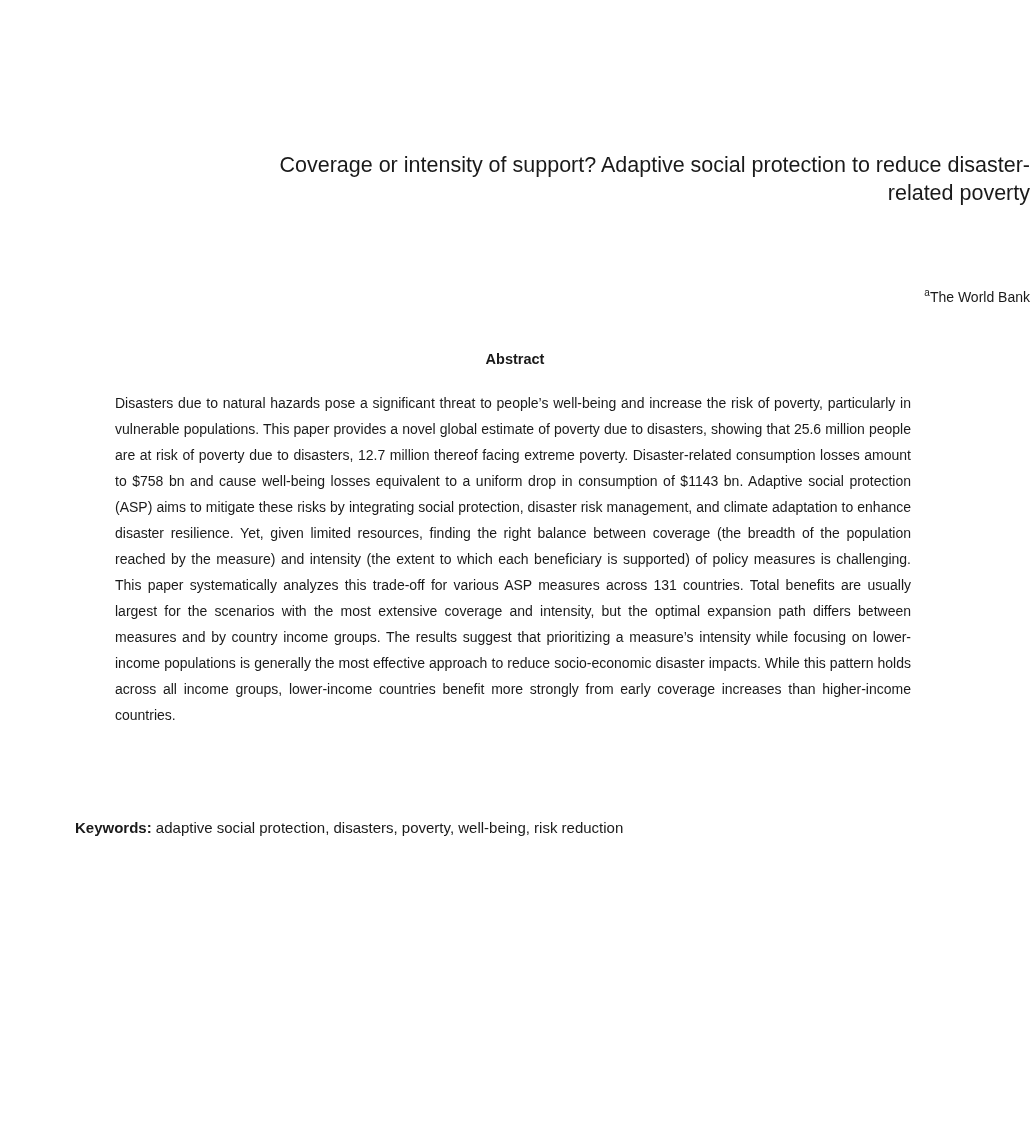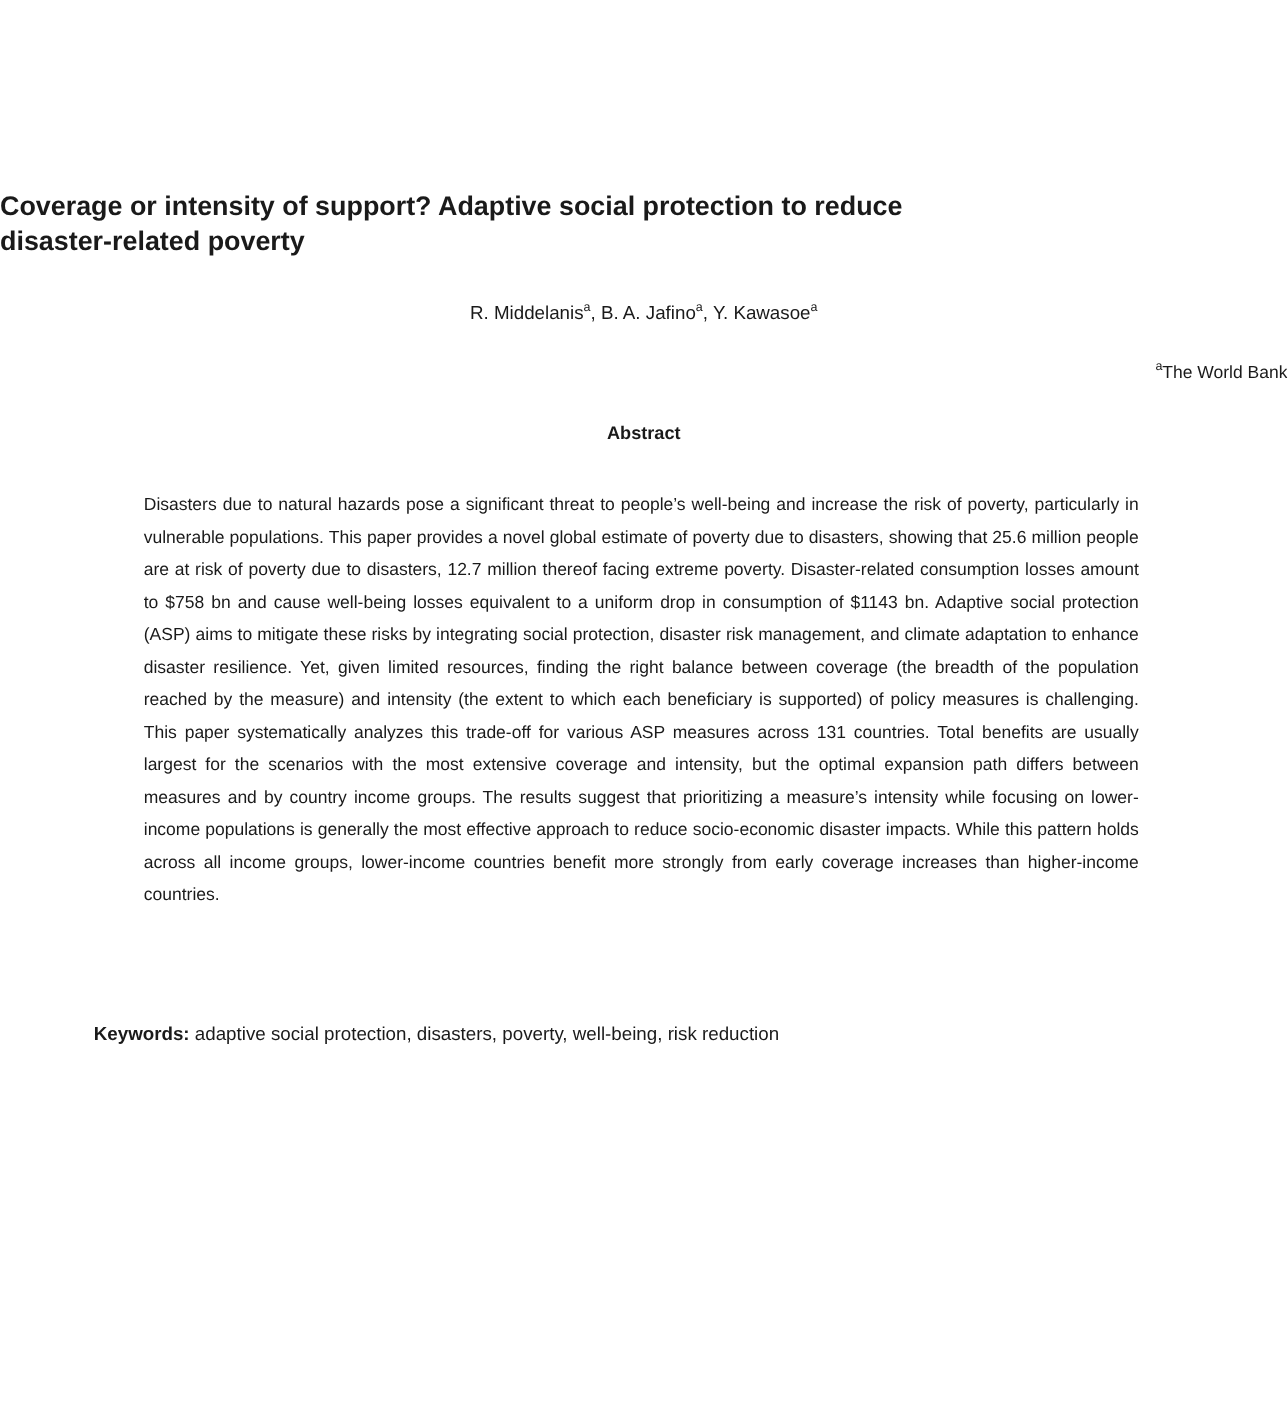--- a/index.html
+++ b/index.html
@@ -15,23 +15,23 @@
     background: #ffffff;
     color: #1a1a1a;
     font-family: "Liberation Sans", "DejaVu Sans", sans-serif;
     overflow: hidden;
   }
   .title {
     position: absolute;
     top: 151px;
     left: 0;
     right: 0;
-    text-align: left;
+    text-align: right;
     font-size: 21.5px;
-    font-weight: 700;
+    font-weight: 400;
     line-height: 28px;
     margin: 0;
   }
   .title-inner {
     display: inline-block;
     max-width: 810px;
   }
   .authors {
     position: absolute;
     top: 241px;
@@ -56,21 +56,21 @@
     line-height: 18px;
   }
   .abstract-heading {
     position: absolute;
     top: 339px;
     left: 0;
     right: 0;
     text-align: center;
     font-size: 14.5px;
     font-weight: 700;
-    margin: 0;
+    margin: 12px;
   }
   .abstract-body {
     position: absolute;
     top: 376px;
     left: 115px;
     width: 796px;
     text-align: justify;
     font-size: 14px;
     line-height: 26px;
   }
@@ -84,21 +84,20 @@
   .meta-jel { top: 828px; }
   .meta-label { font-weight: 700; }
 </style>
 </head>
 <body>
 
 <div class="page">
 
   <h1 class="title"><span class="title-inner">Coverage or intensity of support? Adaptive social protection to reduce disaster-related poverty</span></h1>
 
-  <div class="authors"><span><span>R. Middelanis</span><sup>a</sup><span>, </span></span><span><span>B. A. Jafino</span><sup>a</sup><span>, </span></span><span><span>Y. Kawasoe</span><sup>a</sup></span></div>
 
   <div class="affiliation"><sup>a</sup><span>The World Bank</span></div>
 
   <h2 class="abstract-heading">Abstract</h2>
 
   <p class="abstract-body">Disasters due to natural hazards pose a significant threat to people’s well-being and increase the risk of poverty, particularly in vulnerable populations. This paper provides a novel global estimate of poverty due to disasters, showing that 25.6 million people are at risk of poverty due to disasters, 12.7 million thereof facing extreme poverty. Disaster-related consumption losses amount to $758 bn and cause well-being losses equivalent to a uniform drop in consumption of $1143 bn. Adaptive social protection (ASP) aims to mitigate these risks by integrating social protection, disaster risk management, and climate adaptation to enhance disaster resilience. Yet, given limited resources, finding the right balance between coverage (the breadth of the population reached by the measure) and intensity (the extent to which each beneficiary is supported) of policy measures is challenging. This paper systematically analyzes this trade-off for various ASP measures across 131 countries. Total benefits are usually largest for the scenarios with the most extensive coverage and intensity, but the optimal expansion path differs between measures and by country income groups. The results suggest that prioritizing a measure’s intensity while focusing on lower-income populations is generally the most effective approach to reduce socio-economic disaster impacts. While this pattern holds across all income groups, lower-income countries benefit more strongly from early coverage increases than higher-income countries.</p>
 
   <div class="meta-line meta-keywords"><span class="meta-label">Keywords:</span> <span>adaptive social protection, disasters, poverty, well-being, risk reduction</span></div>
 
 

